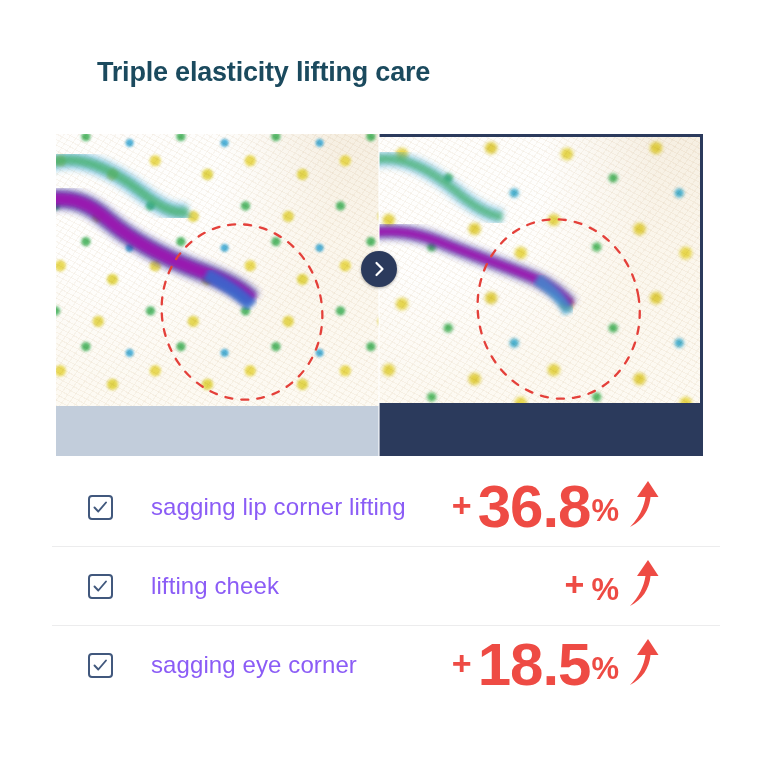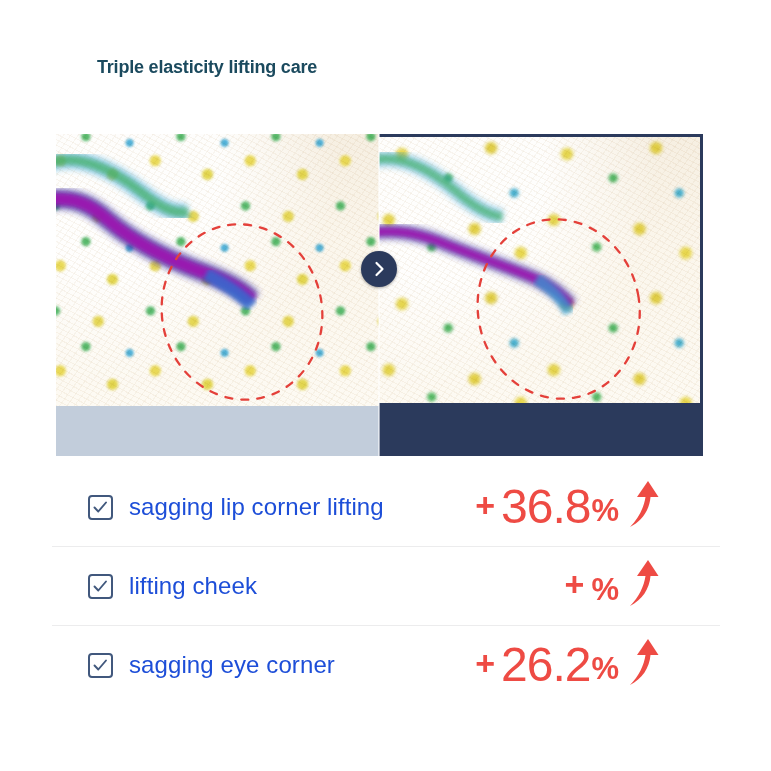--- a/index.html
+++ b/index.html
@@ -14,21 +14,21 @@
     overflow: hidden;
     font-family: "Liberation Sans", sans-serif;
     -webkit-font-smoothing: antialiased;
   }
 
   
   .page-title {
     position: absolute;
     left: 97px;
     top: 57px;
-    font-size: 18px;
+    font-size: 27px;
     font-weight: bold;
     color: #1b4a5e;
     letter-spacing: -0.2px;
     white-space: nowrap;
   }
 
   
   .compare-block {
     position: absolute;
     left: 56px;
@@ -185,45 +185,45 @@
     box-sizing: border-box;
     display: flex;
     align-items: center;
     justify-content: center;
     flex: none;
     cursor: pointer;
   }
   .checkbox svg { display:block; }
 
   .result-label {
-    margin-left: 16px;
+    margin-left: 38px;
     font-size: 24px;
-    color: #1d4ed8;
+    color: #8b5cf6;
     white-space: nowrap;
     letter-spacing: .1px;
   }
 
   .result-value {
     position: absolute;
     right: 60px;
     display: flex;
     align-items: center;
     color: #ee4b44;
     line-height: 1;
   }
   .value-plus {
     font-size: 34px;
     font-weight: bold;
     margin-right: 6px;
     position: relative;
     top: -2px;
   }
   .value-number {
-    font-size: 48px;
-    font-weight: normal;
+    font-size: 60px;
+    font-weight: bold;
     letter-spacing: -1px;
   }
   .value-unit {
     font-size: 31px;
     font-weight: bold;
     margin-left: 1px;
     position: relative;
     top: 3px;
   }
   .value-arrow {
@@ -348,21 +348,21 @@
 
   <div class="result-row">
     <div class="checkbox">
       <svg width="15" height="13" viewBox="0 0 15 13">
         <path d="M1.5 6.5 L5.3 10.5 L13 1.5" fill="none" stroke="#41587d" stroke-width="1.9" stroke-linecap="round" stroke-linejoin="round"></path>
       </svg>
     </div>
     <div class="result-label">sagging eye corner</div>
     <div class="result-value">
       <span class="value-plus">+</span>
-      <span class="value-number">26.2</span>
+      <span class="value-number">18.5</span>
       <span class="value-unit">%</span>
       <span class="value-arrow">
         <svg width="34" height="48" viewBox="0 0 34 48">
           <path d="M4 47 C 13 38, 18 27, 19.5 17 L11 17 L22 1 L32.5 17 L24.5 17 C 23.5 30, 16 41, 4 47 Z" fill="#ee4b44"></path>
         </svg>
       </span>
     </div>
   </div>
 
 </div>

